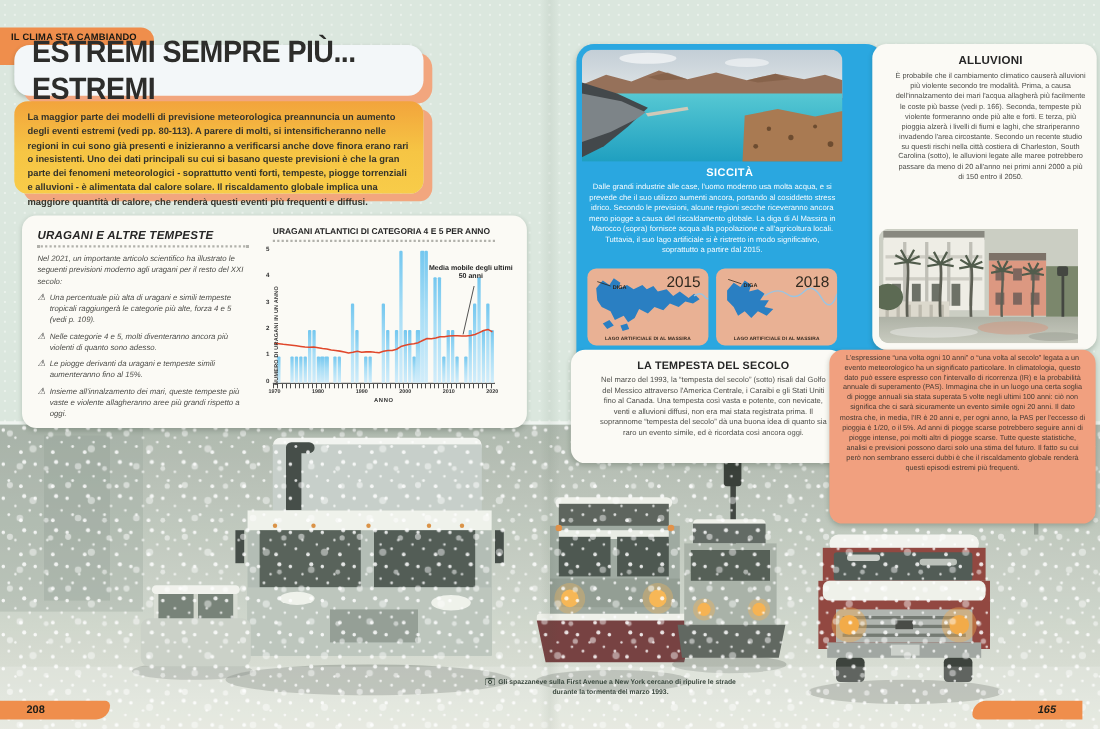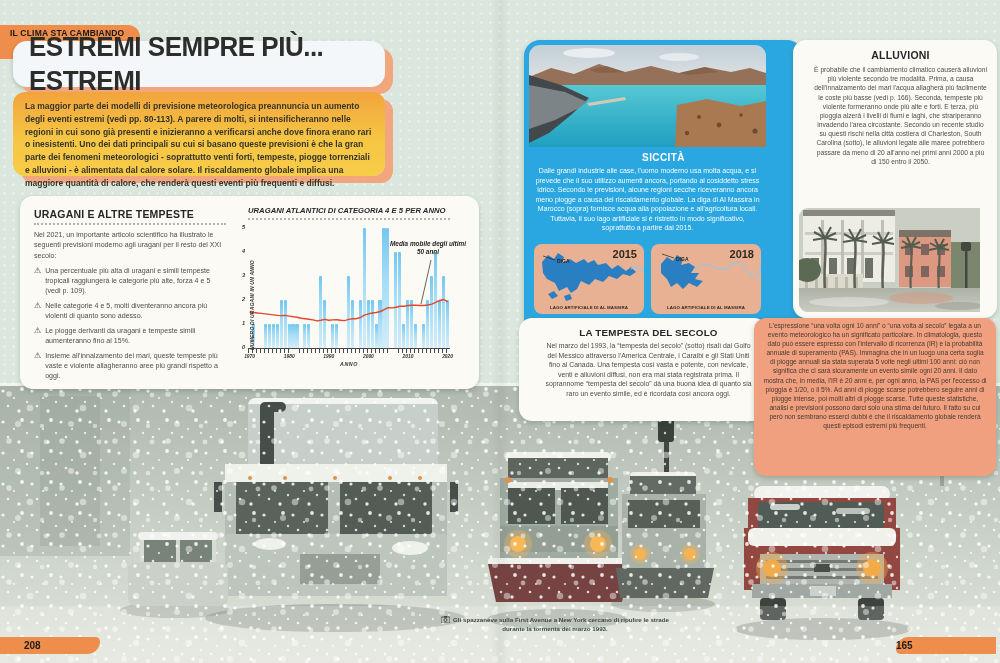--- a/index.html
+++ b/index.html
@@ -24,24 +24,24 @@
   .intro-box p{margin:8px 12px;font-size:8.5px;line-height:1.5;font-weight:700;color:#35342b;}
 
   
   .card{position:absolute;background:#fbfaf5;border-radius:13px;box-shadow:0 2px 5px rgba(40,60,40,.22);z-index:2;padding-left:11px;}
   .section-h{margin:0;font-size:10.5px;font-weight:800;color:#262626;letter-spacing:.2px;}
   .dotted{border-bottom:2px dotted #b1b1ab;padding-bottom:3px;}
   .body-sm{font-size:7.1px;line-height:1.45;color:#4e4e4a;margin:5px 0 0;}
 
   
   .left-card{left:20px;top:196px;width:448px;height:193px;}
-  .hur-text{position:absolute;left:14px;top:12px;width:192px;}
+  .hur-text{position:absolute;left:14px;top:12px;width:192px;font-style:italic;}
   .bullet{display:flex;gap:4px;margin-top:5px;font-size:7.1px;line-height:1.42;color:#4e4e4a;}
   .warn-icon{font-size:8px;line-height:1.2;color:#3a3a3a;flex:0 0 auto;}
-  .chart-col{position:absolute;left:212px;top:10px;width:228px;font-style:italic;}
+  .chart-col{position:absolute;left:212px;top:10px;width:228px;}
   .chart-title{margin:0 0 0 16px;width:202px;font-size:7.7px;font-weight:800;color:#262626;
     border-bottom:2px dotted #b1b1ab;padding-bottom:3px;}
   .plot{position:relative;margin:8px 0 0 16px;width:202px;height:120px;}
   .bars{position:absolute;left:0;bottom:0;height:120px;display:flex;align-items:flex-end;}
   .bar{width:3.1px;margin-right:.86px;background:linear-gradient(to bottom,#74c7ef,#a6ddf6 45%,#d2edfa);border-radius:1px 1px 0 0;}
   #avg-svg{position:absolute;left:0;top:0;overflow:visible;}
   .avg-note{position:absolute;left:140px;top:12px;width:80px;font-size:6.4px;font-weight:800;line-height:1.3;text-align:center;color:#232323;}
   .ytick{position:absolute;left:-11px;width:8px;text-align:right;font-size:5.6px;font-weight:700;color:#333;}
   .ylab{position:absolute;left:-56px;top:74px;width:120px;text-align:center;font-size:5px;font-weight:800;color:#333;
     transform:rotate(-90deg);letter-spacing:.2px;}
@@ -53,21 +53,21 @@
 
   
   .blue-card{position:absolute;left:524px;top:40px;width:247px;height:281px;background:#2aa7e0;border-radius:16px;
     box-shadow:0 2px 5px rgba(40,60,40,.25);z-index:2;padding:16px;}
   .dam-photo{position:absolute;left:5px;top:5px;width:237px;height:102px;border-radius:11px 11px 0 0;overflow:hidden;}
   .blue-h{position:absolute;left:0;top:112px;width:100%;margin:0;text-align:center;font-size:10px;font-weight:800;color:#fff;letter-spacing:.4px;}
   .blue-body{position:absolute;left:10px;top:126px;width:227px;margin:0;font-size:7px;line-height:1.36;color:#f4fbff;text-align:center;}
   .maps-row{position:absolute;left:10px;top:204px;width:227px;display:flex;gap:7px;}
   .map-panel{position:relative;flex:1;height:70px;background:#e9b194;border-radius:8px;overflow:hidden;}
   .map-panel svg{position:absolute;left:0;top:0;}
-  .map-year{position:absolute;top:4px;right:7px;font-size:11px;font-weight:700;color:#30291f;z-index:1;margin-left:25px;}
+  .map-year{position:absolute;top:4px;right:7px;font-size:14px;font-weight:400;color:#30291f;z-index:1;margin-left:25px;}
   .map-cap{position:absolute;bottom:4px;left:0;width:100%;text-align:center;font-size:4.4px;font-weight:800;color:#33271d;z-index:1;letter-spacing:.1px;}
 
   
   .right-card{left:793px;top:40px;width:193px;height:278px;overflow:hidden;}
   .right-card .section-h{margin-top:9px;text-align:center;}
   .right-card .body-sm{font-size:6.7px;line-height:1.37;margin:4px 10px 0;text-align:center;}
   .charleston-photo{position:absolute;left:6px;right:6px;bottom:6px;height:104px;border-radius:9px;overflow:hidden;}
 
   
   .tempesta-card{left:519px;top:318px;width:237px;height:103px;z-index:3;}
@@ -83,21 +83,21 @@
   
   .photo-strip{position:absolute;left:0;top:383px;width:1000px;height:280px;z-index:1;border-top:3px solid rgba(255,255,255,.55);}
   .caption{position:absolute;left:430px;top:616px;width:250px;z-index:3;text-align:center;
     font-size:6.2px;line-height:1.35;font-weight:700;color:#3c4a40;}
   .caption .cam{display:inline-block;vertical-align:-1px;margin-right:3px;}
 
   
   .page-tab{position:absolute;top:637px;width:100px;height:17px;background:#ef8e4c;z-index:4;
     font-size:10px;font-weight:800;color:#1d1d18;line-height:17px;}
   .page-tab.left{left:0;border-radius:0 5px 14px 0;padding-left:0;text-indent:24px;}
-  .page-tab.right{right:4px;border-radius:14px 0 0 5px;}
+  .page-tab.right{right:16px;border-radius:14px 0 0 5px;text-align:right;font-style:italic;}
   .page-tab.right span{margin-right:24px;}
 </style>
 </head>
 <body>
 
 <div class="page">
   <div class="gutter"></div>
 
   <div class="kicker-ribbon">
     <span>IL CLIMA STA CAMBIANDO</span>

